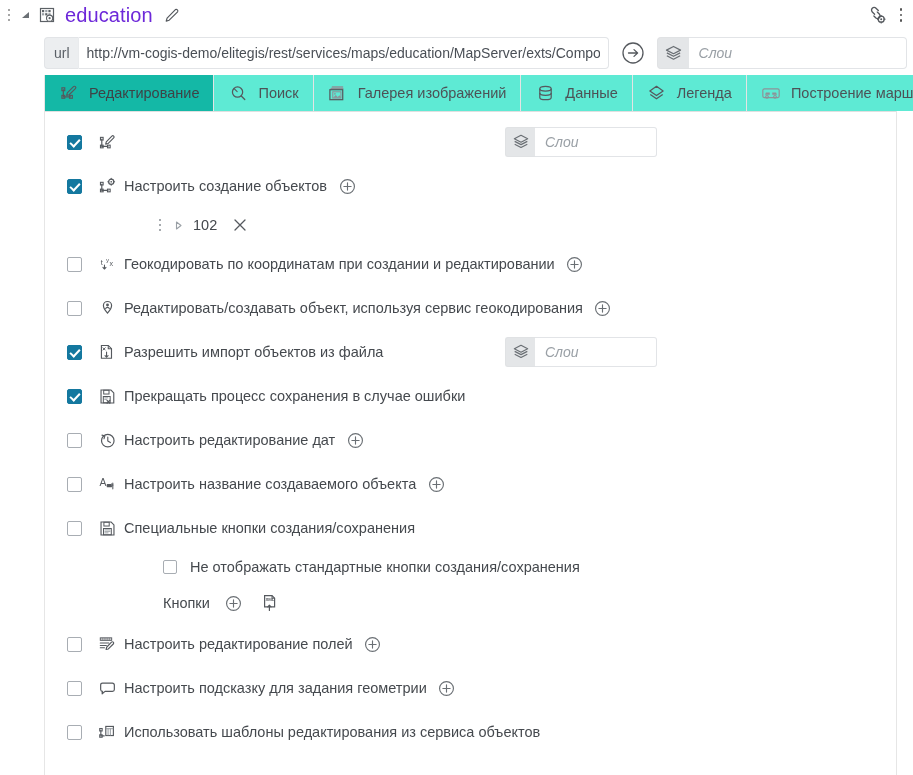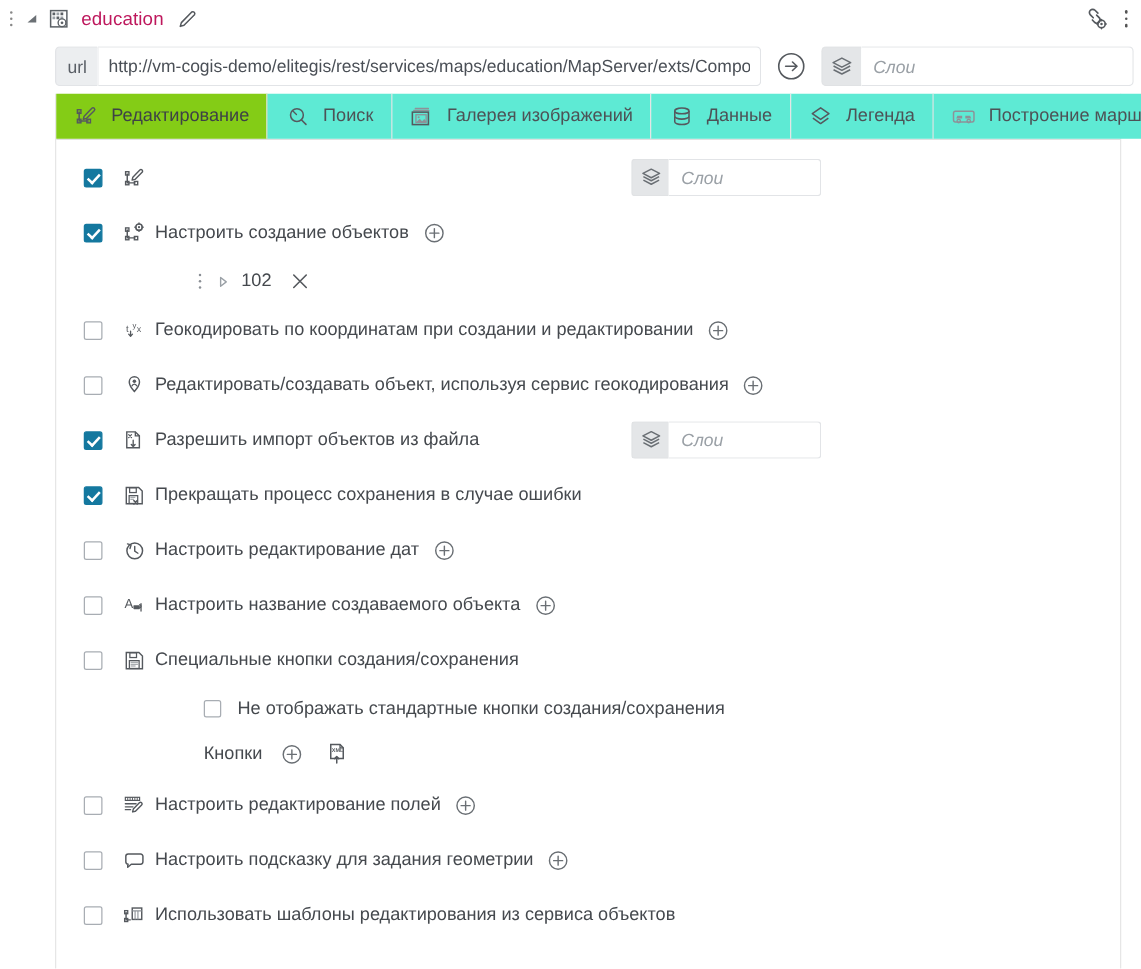--- a/index.html
+++ b/index.html
@@ -22,21 +22,21 @@
     align-items: center; justify-content: center; gap: 3px; margin-left: 2px;
     cursor: grab;
   }
   .drag-dots i { display:block; width: 2px; height: 2px; border-radius: 50%; background: #888; }
   .collapse-tri {
     width: 18px; height: 22px; display:flex; align-items:center; justify-content:center; cursor:pointer;
   }
   .collapse-tri svg { display:block; }
   .svc-icon { width: 22px; height: 22px; display:flex; align-items:center; justify-content:center; margin-left:2px;}
   .header-title {
-    font-size: 15px; color: #be185d; margin-left: 7px; letter-spacing: .1px;
+    font-size: 20px; color: #6d28d9; margin-left: 7px; letter-spacing: .1px;
   }
   .pencil-btn { width: 24px; height: 24px; display:flex; align-items:center; justify-content:center; margin-left: 7px; cursor:pointer;}
   .header-right { margin-left: auto; display:flex; align-items:center; gap: 2px; padding-right: 4px; }
   .hdr-icon-btn { width: 28px; height: 26px; display:flex; align-items:center; justify-content:center; cursor:pointer; }
   .vdots { width: 16px; height: 24px; display:flex; flex-direction:column; align-items:center; justify-content:center; gap:3px; cursor:pointer;}
   .vdots i { display:block; width:2.5px; height:2.5px; border-radius:50%; background:#555; }
 
   
   .urlrow {
     position: absolute; left: 44px; top: 37px; display: flex; align-items: center; gap: 0;
@@ -78,21 +78,21 @@
     display: flex; align-items: stretch; height: 37px;
     border-bottom: 1px solid #e0e0e0;
     background: #fff;
   }
   .tab {
     display: flex; align-items: center; gap: 9px;
     padding: 0 14px 0 13px; font-size: 14.5px; color: #4d5256;
     border-right: 1px solid #e4e4e4; cursor: pointer; white-space: nowrap;
     background: #5eead4;
   }
-  .tab.active { background: #84cc16; color: #3e4246; }
+  .tab.active { background: #14b8a6; color: #3e4246; }
   .tab .ticon { display:flex; align-items:center; justify-content:center; width: 22px; height:22px; flex: none;}
 
   .rows { padding: 0; }
 
   
   .row {
     display: flex; align-items: center; min-height: 44px; padding-left: 22px; position: relative;
   }
   .cb {
     width: 15px; height: 15px; border: 1.6px solid #a8adb3; border-radius: 2px;

